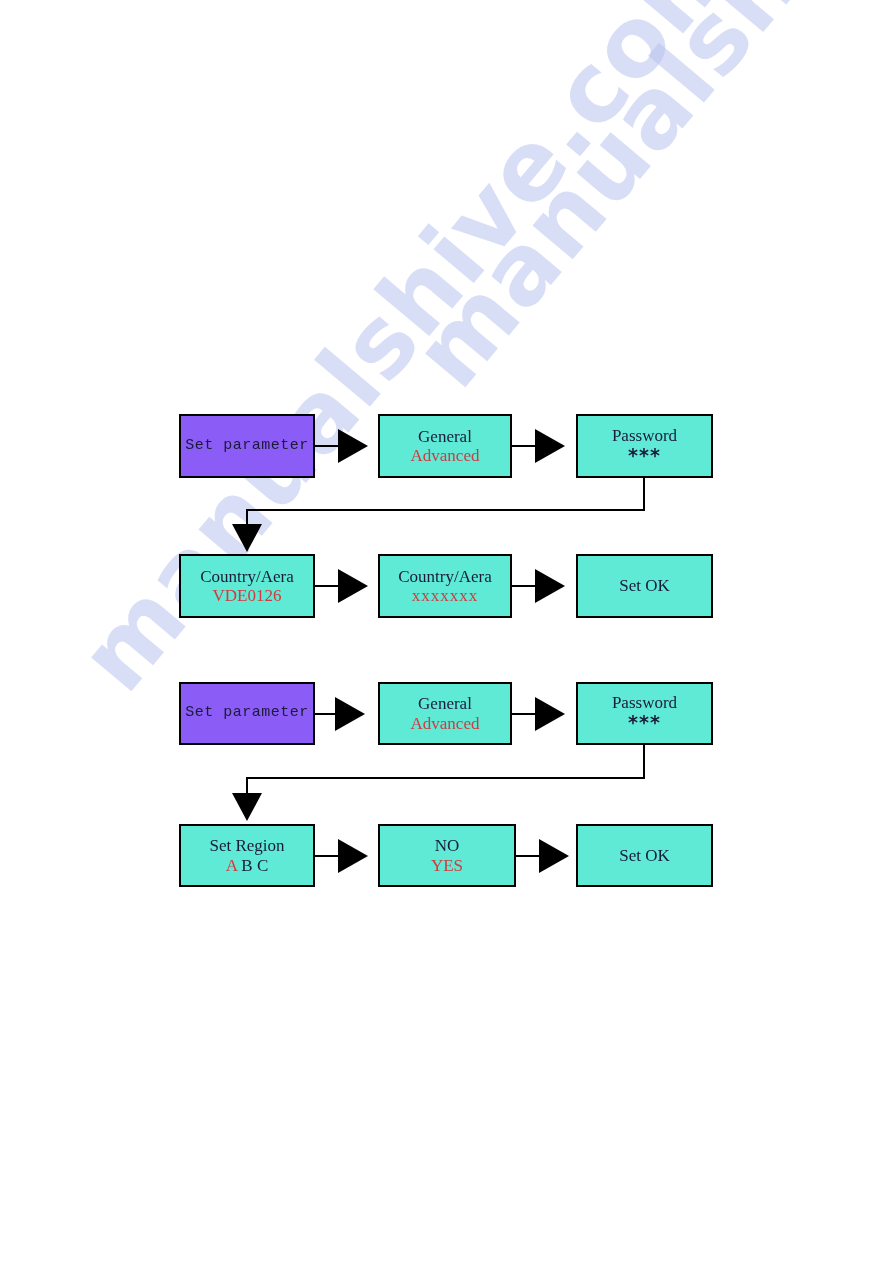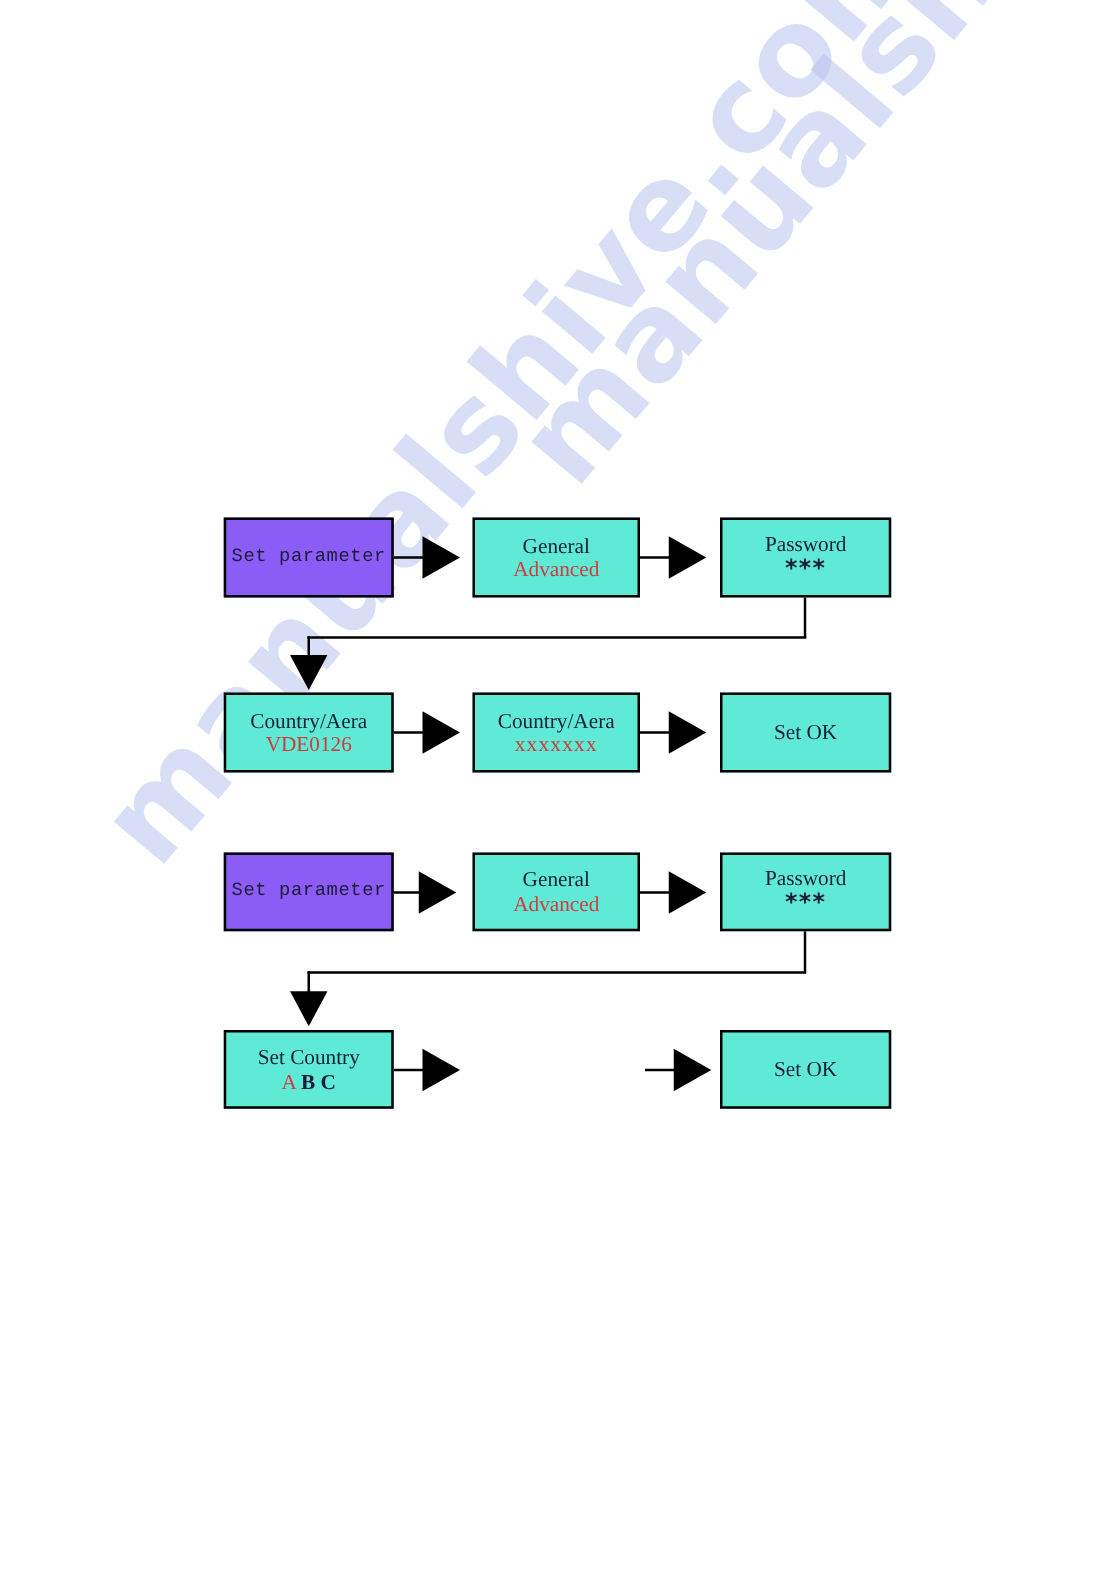--- a/index.html
+++ b/index.html
@@ -93,21 +93,21 @@
     letter-spacing: .5px;
   }
   .node .ln.red { color: #d4393f; }
   .node .ln.stars {
     font-size: 19px;
     letter-spacing: 1px;
     font-family: "DejaVu Sans", sans-serif;
     font-weight: 700;
   }
   .node .ln.abc .a { color: #d4393f; }
-  .node .ln.abc .bc { color: #1b1b3a; font-weight: bold; }
+  .node .ln.abc .bc { color: #1b1b3a; }
   .node .ln.xs {
     color: #d4393f;
     font-family: Liberation Serif, serif;
     letter-spacing: 1px;
   }
 
   
   .conn {
     position: absolute;
     background: #000000;
@@ -206,30 +206,34 @@
       <span class="ln">Password</span>
       <span class="ln stars">***</span>
     </div>
 
     <div class="conn vline" style="left:643px; top:745px; height:33px;"></div>
     <div class="conn hline" style="left:246px; top:777px; width:399px;"></div>
     <div class="conn vline" style="left:246px; top:777px; height:18px;"></div>
     <div class="tri-down" style="left:232px; top:793px;"></div>
 
     <div class="node blue" style="left:179px; top:824px; width:136px; height:63px;">
-      <span class="ln">Set Country</span>
+      <span class="ln">Set Region</span>
       <span class="ln abc">
         <span class="a">A</span>
         <span class="bc">B  C</span>
       </span>
     </div>
 
     <div class="conn hline" style="left:315px; top:855px; width:25px;"></div>
     <div class="tri-right" style="left:338px; top:839px;"></div>
 
+    <div class="node blue" style="left:378px; top:824px; width:138px; height:63px;">
+      <span class="ln">NO</span>
+      <span class="ln red">YES</span>
+    </div>
 
     <div class="conn hline" style="left:516px; top:855px; width:25px;"></div>
     <div class="tri-right" style="left:539px; top:839px;"></div>
 
     <div class="node blue" style="left:576px; top:824px; width:137px; height:63px;">
       <span class="ln">Set OK</span>
     </div>
 
   </div>
 </div>

